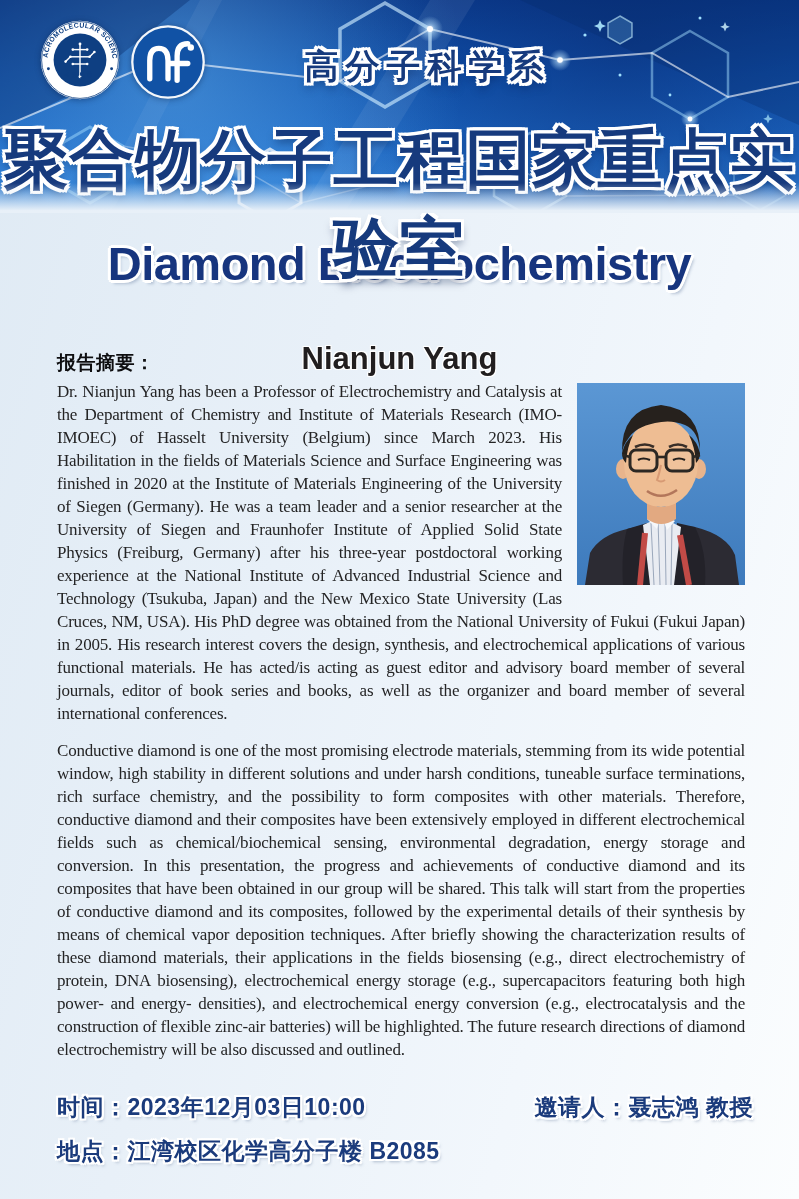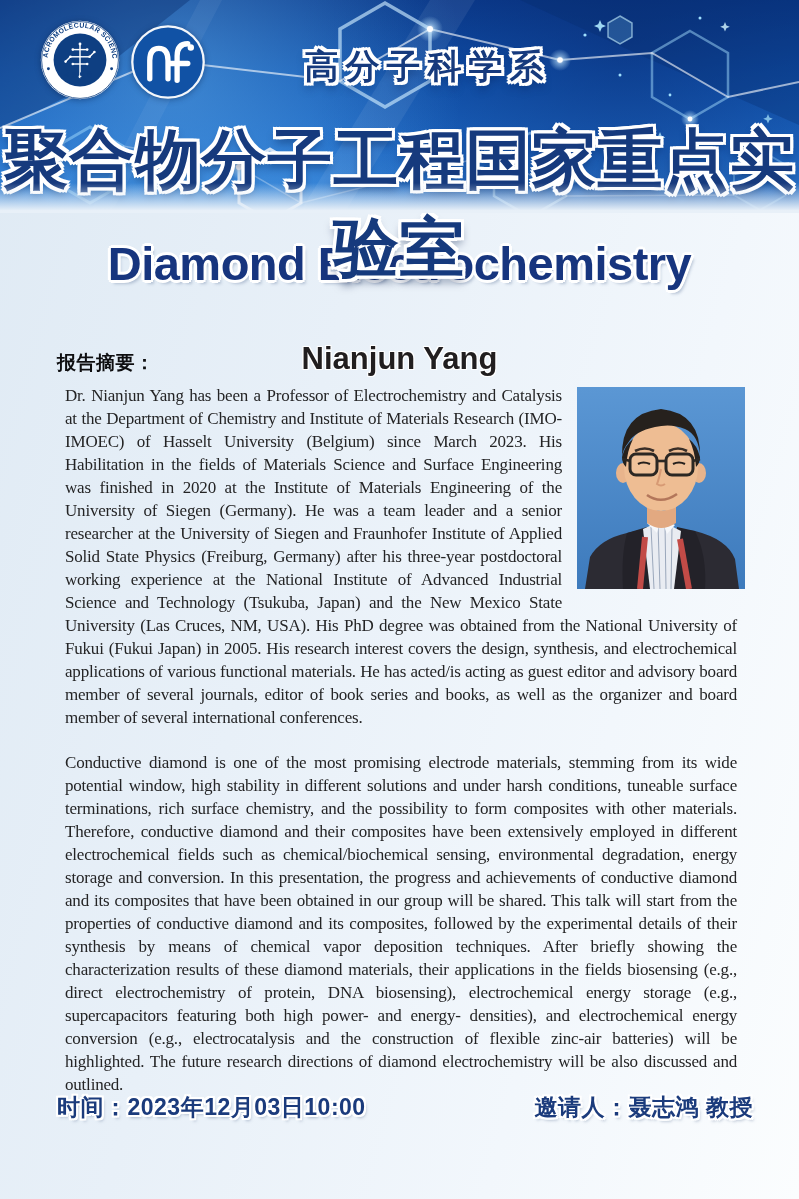--- a/index.html
+++ b/index.html
@@ -54,21 +54,21 @@
     font-size:31px; font-weight:800; color:#211e1f;
     text-shadow:-1px -1px 0 #fff, 1px 1px 0 #fff, 1px -1px 0 #fff, -1px 1px 0 #fff;
   }
 
   
   .content { position:absolute; top:350px; left:57px; width:688px; z-index:2; }
   .sec-heading {
     font-size:19px; font-weight:bold; color:#0e0e10; margin:0 0 4px 0; letter-spacing:.5px;
   }
   .para {
-    margin:8px; text-align:justify; color:#242425;
+    margin:0; text-align:justify; color:#242425;
     font-family:"Liberation Serif", serif; font-size:17px; line-height:23px;
     letter-spacing:-0.2px;
   }
   .photo { float:right; width:168px; height:202px; margin:3px 0 6px 15px; }
   .abstract { margin-top:14px; }
   .bio-body::after { content:""; display:block; clear:both; }
 
   
   .footer-item {
     position:absolute; z-index:2;
@@ -258,14 +258,15 @@
       </div>
     </section>
 
     <section class="abstract">
       <p class="para">Conductive diamond is one of the most promising electrode materials, stemming from its wide potential window, high stability in different solutions and under harsh conditions, tuneable surface terminations, rich surface chemistry, and the possibility to form composites with other materials. Therefore, conductive diamond and their composites have been extensively employed in different electrochemical fields such as chemical/biochemical sensing, environmental degradation, energy storage and conversion. In this presentation, the progress and achievements of conductive diamond and its composites that have been obtained in our group will be shared. This talk will start from the properties of conductive diamond and its composites, followed by the experimental details of their synthesis by means of chemical vapor deposition techniques. After briefly showing the characterization results of these diamond materials, their applications in the fields biosensing (e.g., direct electrochemistry of protein, DNA biosensing), electrochemical energy storage (e.g., supercapacitors featuring both high power- and energy- densities), and electrochemical energy conversion (e.g., electrocatalysis and the construction of flexible zinc-air batteries) will be highlighted. The future research directions of diamond electrochemistry will be also discussed and outlined.</p>
     </section>
   </main>
 
   <div class="footer-item time"><span>时间：</span><span>2023年12月03日10:00</span></div>
   <div class="footer-item inviter"><span>邀请人：</span><span>聂志鸿 教授</span></div>
+  <div class="footer-item location"><span>地点：</span><span>江湾校区化学高分子楼 B2085</span></div>
 
 </div>
 
 </body></html>

